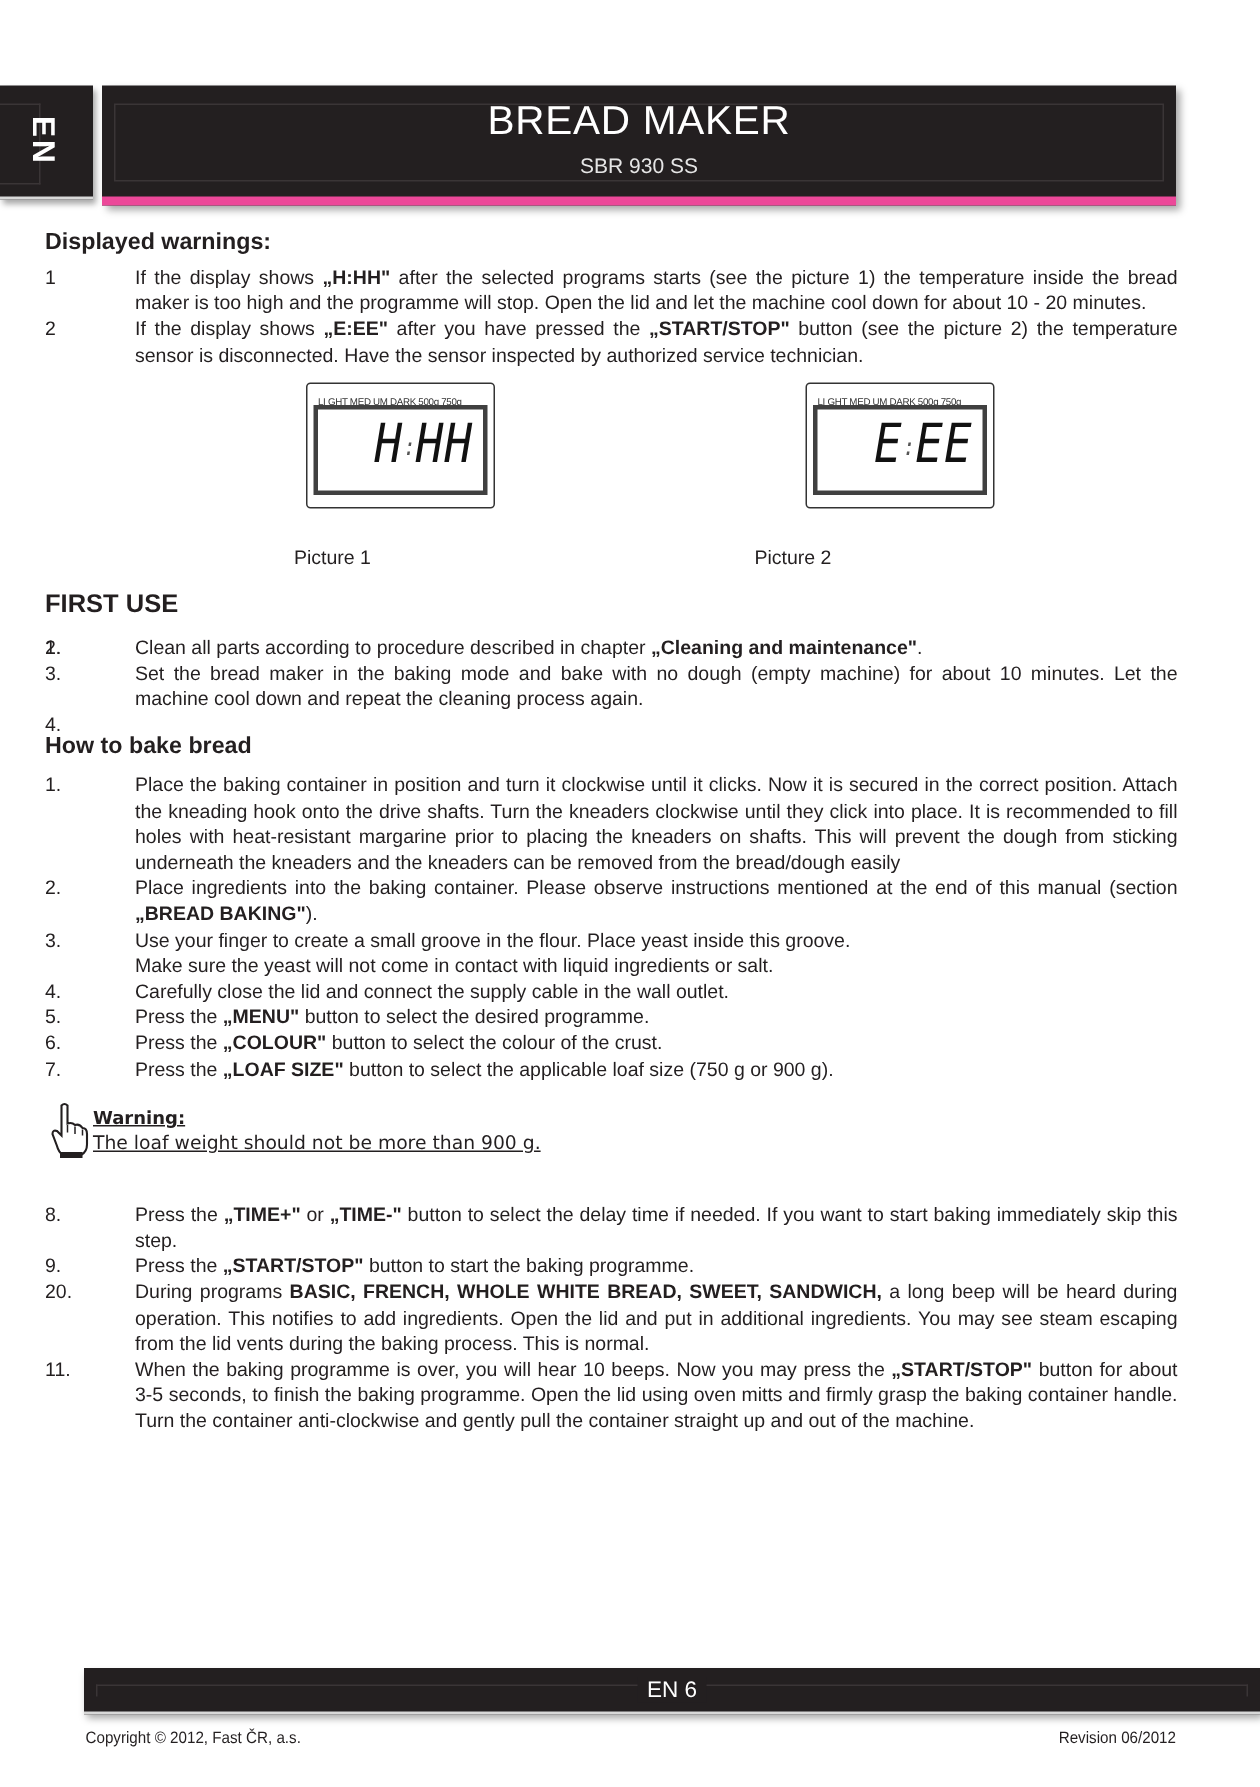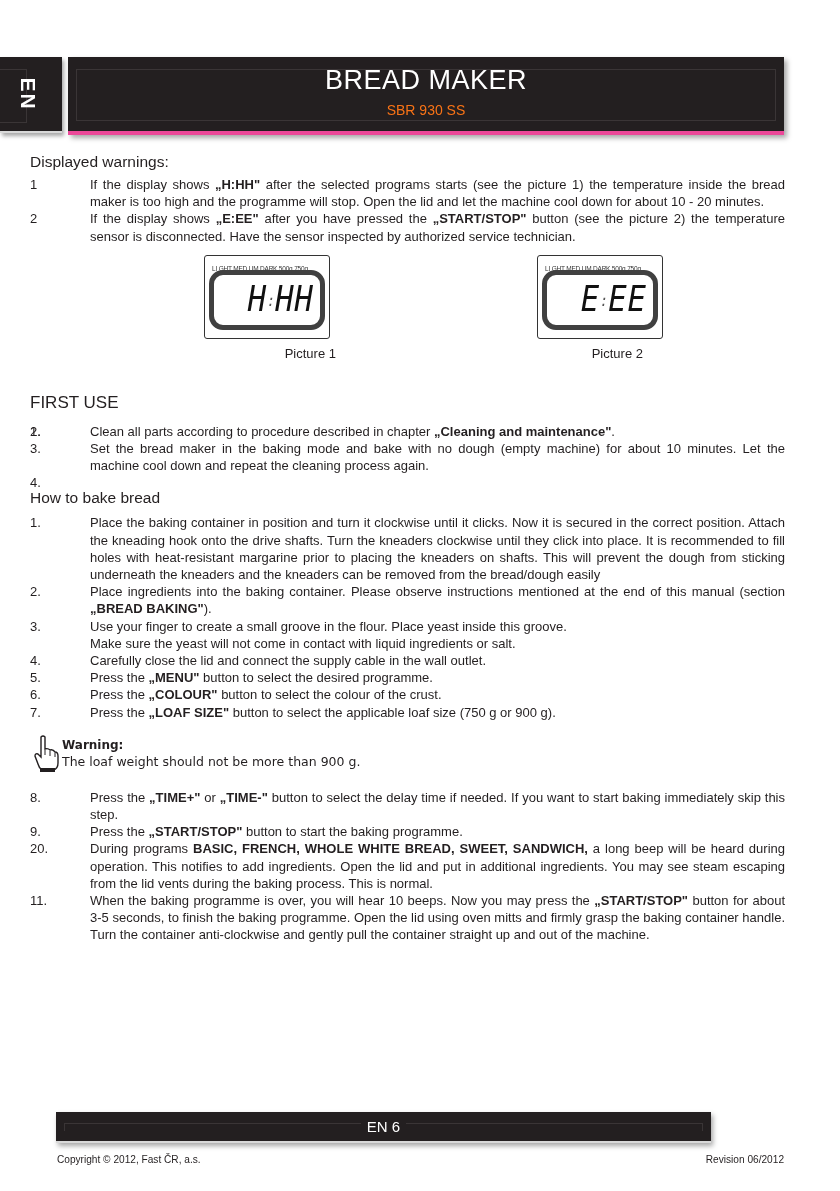--- a/index.html
+++ b/index.html
@@ -6,54 +6,54 @@
   body { width: 840px; height: 1191px; position: relative; overflow: hidden;
          font-family: "Liberation Sans", "DejaVu Sans", sans-serif; color: #231f20; }
 
   
   .lang-tab { position: absolute; left: 0; top: 57px; width: 62px; height: 74px; background: #231f20;
               box-shadow: 2px 3px 4px rgba(0,0,0,0.35); border-bottom: 2px solid #d8d8d8; }
   .lang-tab .lang-text { position: absolute; left: 28px; top: 37px; transform: translate(-50%,-50%) rotate(90deg);
               color: #fff; font-weight: bold; font-size: 21px; letter-spacing: 2px; white-space: nowrap; }
   .lang-tab .inner-frame { position: absolute; left: 0; top: 12px; width: 26px; height: 52px; border: 1px solid #3a3536; border-left: none; }
   .title-bar { position: absolute; left: 68px; top: 57px; width: 716px; height: 74px; background: #231f20;
-              box-shadow: 3px 3px 5px rgba(0,0,0,0.35); border-bottom: 4px solid #ec4899; text-align: center; color: #fff; }
+              box-shadow: 3px 3px 5px rgba(0,0,0,0.35); border-bottom: 6px solid #ec4899; text-align: center; color: #fff; }
   .title-bar .frame { position: absolute; left: 8px; top: 12px; right: 8px; bottom: 10px; border: 1px solid #3a3536; }
   .title-bar .title { position: relative; display: block; font-size: 27px; line-height: 30px; margin-top: 8px; letter-spacing: 0.5px; }
-  .title-bar .subtitle { position: relative; display: block; font-size: 14px; line-height: 18px; margin-top: 6px; color: #f97316; }
+  .title-bar .subtitle { position: relative; display: block; font-size: 14px; line-height: 18px; margin-top: 6px; color: #e5e5e5; }
 
   
   .content { position: absolute; left: 30px; top: 152px; width: 755px; font-size: 13px; line-height: 17.2px; }
-  h2 { margin: 0; font-weight: normal; font-size: 15.5px; line-height: 20px; }
+  h2 { margin: 0; font-weight: bold; font-size: 15.5px; line-height: 20px; }
   h2.big { font-size: 17px; }
   ol.list { list-style: none; margin: 0; padding: 0; }
   ol.list li { position: relative; padding-left: 60px; text-align: justify; }
   ol.list li .num { position: absolute; left: 0; top: 0; width: 40px; }
   b { font-weight: bold; }
 
   .pictures { position: relative; height: 130px; margin-top: 10px; }
   .lcd { position: absolute; top: 0; width: 124px; height: 82px; border: 1.5px solid #333; border-radius: 3px; background: #fff; }
   .lcd .lcd-top { position: absolute; left: 7px; top: 4px; font-size: 6.5px; letter-spacing: -0.2px; color: #333; white-space: nowrap; }
-  .lcd .lcd-screen { position: absolute; left: 4px; top: 14px; right: 4px; bottom: 8px; border: 5px solid #404040; border-radius: 14px; }
+  .lcd .lcd-screen { position: absolute; left: 4px; top: 14px; right: 4px; bottom: 8px; border: 3px solid #404040; border-radius: 0; }
   .lcd .lcd-digits { position: absolute; right: 6px; top: 3px; font-family: "DejaVu Sans Mono", monospace; font-style: italic;
               font-size: 36px; line-height: 42px; color: #111; letter-spacing: 1px; transform: scaleX(0.85); transform-origin: right; }
   .lcd .colon { font-size: 16px; vertical-align: middle; color: #555; letter-spacing: 0; }
   .pic1 { left: 174px; }
   .pic2 { left: 507px; }
-  .caption { position: absolute; top: 90px; width: 140px; text-align: right; font-size: 13px; }
+  .caption { position: absolute; top: 108px; width: 140px; text-align: left; font-size: 13px; }
   .cap1 { left: 166px; }
   .cap2 { left: 473px; }
 
-  .warning-block { position: relative; padding-left: 60px; margin: 16px 0 12px 0; height: 40px; }
+  .warning-block { position: relative; padding-left: 60px; margin: 16px 0 24px 0; height: 40px; text-decoration: underline; }
   .warning-block .hand-icon { position: absolute; left: 2px; top: -2px; width: 28px; height: 40px; }
   .warning-block .w-title { font-family: "DejaVu Sans", sans-serif; font-weight: bold; font-size: 12px; line-height: 16px; display: block; margin-left: -28px; }
   .warning-block .w-text { font-family: "DejaVu Sans", sans-serif; font-size: 12.5px; line-height: 17px; display: block; margin-left: -28px; }
 
   
-  .page-bar { position: absolute; left: 56px; top: 1112px; width: 655px; height: 29px; background: #231f20;
+  .page-bar { position: absolute; left: 56px; top: 1112px; width: 784px; height: 29px; background: #231f20;
               box-shadow: 2px 3px 5px rgba(0,0,0,0.35); border-bottom: 2px solid #d8d8d8; color: #fff; text-align: center; }
   .page-bar .frame { position: absolute; left: 8px; right: 8px; top: 11px; height: 7px; border-top: 1px solid #3a3536; border-left: 1px solid #3a3536; border-right: 1px solid #3a3536; }
   .page-bar .page-num { position: relative; font-size: 15px; line-height: 29px; background: #231f20; padding: 0 6px; }
   .copyright { position: absolute; left: 57px; top: 1153px; font-size: 11px; color: #231f20; transform: scaleX(0.92); transform-origin: left; }
   .revision { position: absolute; right: 56px; top: 1153px; font-size: 11px; color: #231f20; transform: scaleX(0.92); transform-origin: right; }
 </style>
 </head>
 <body>
 
 <div class="lang-tab">

